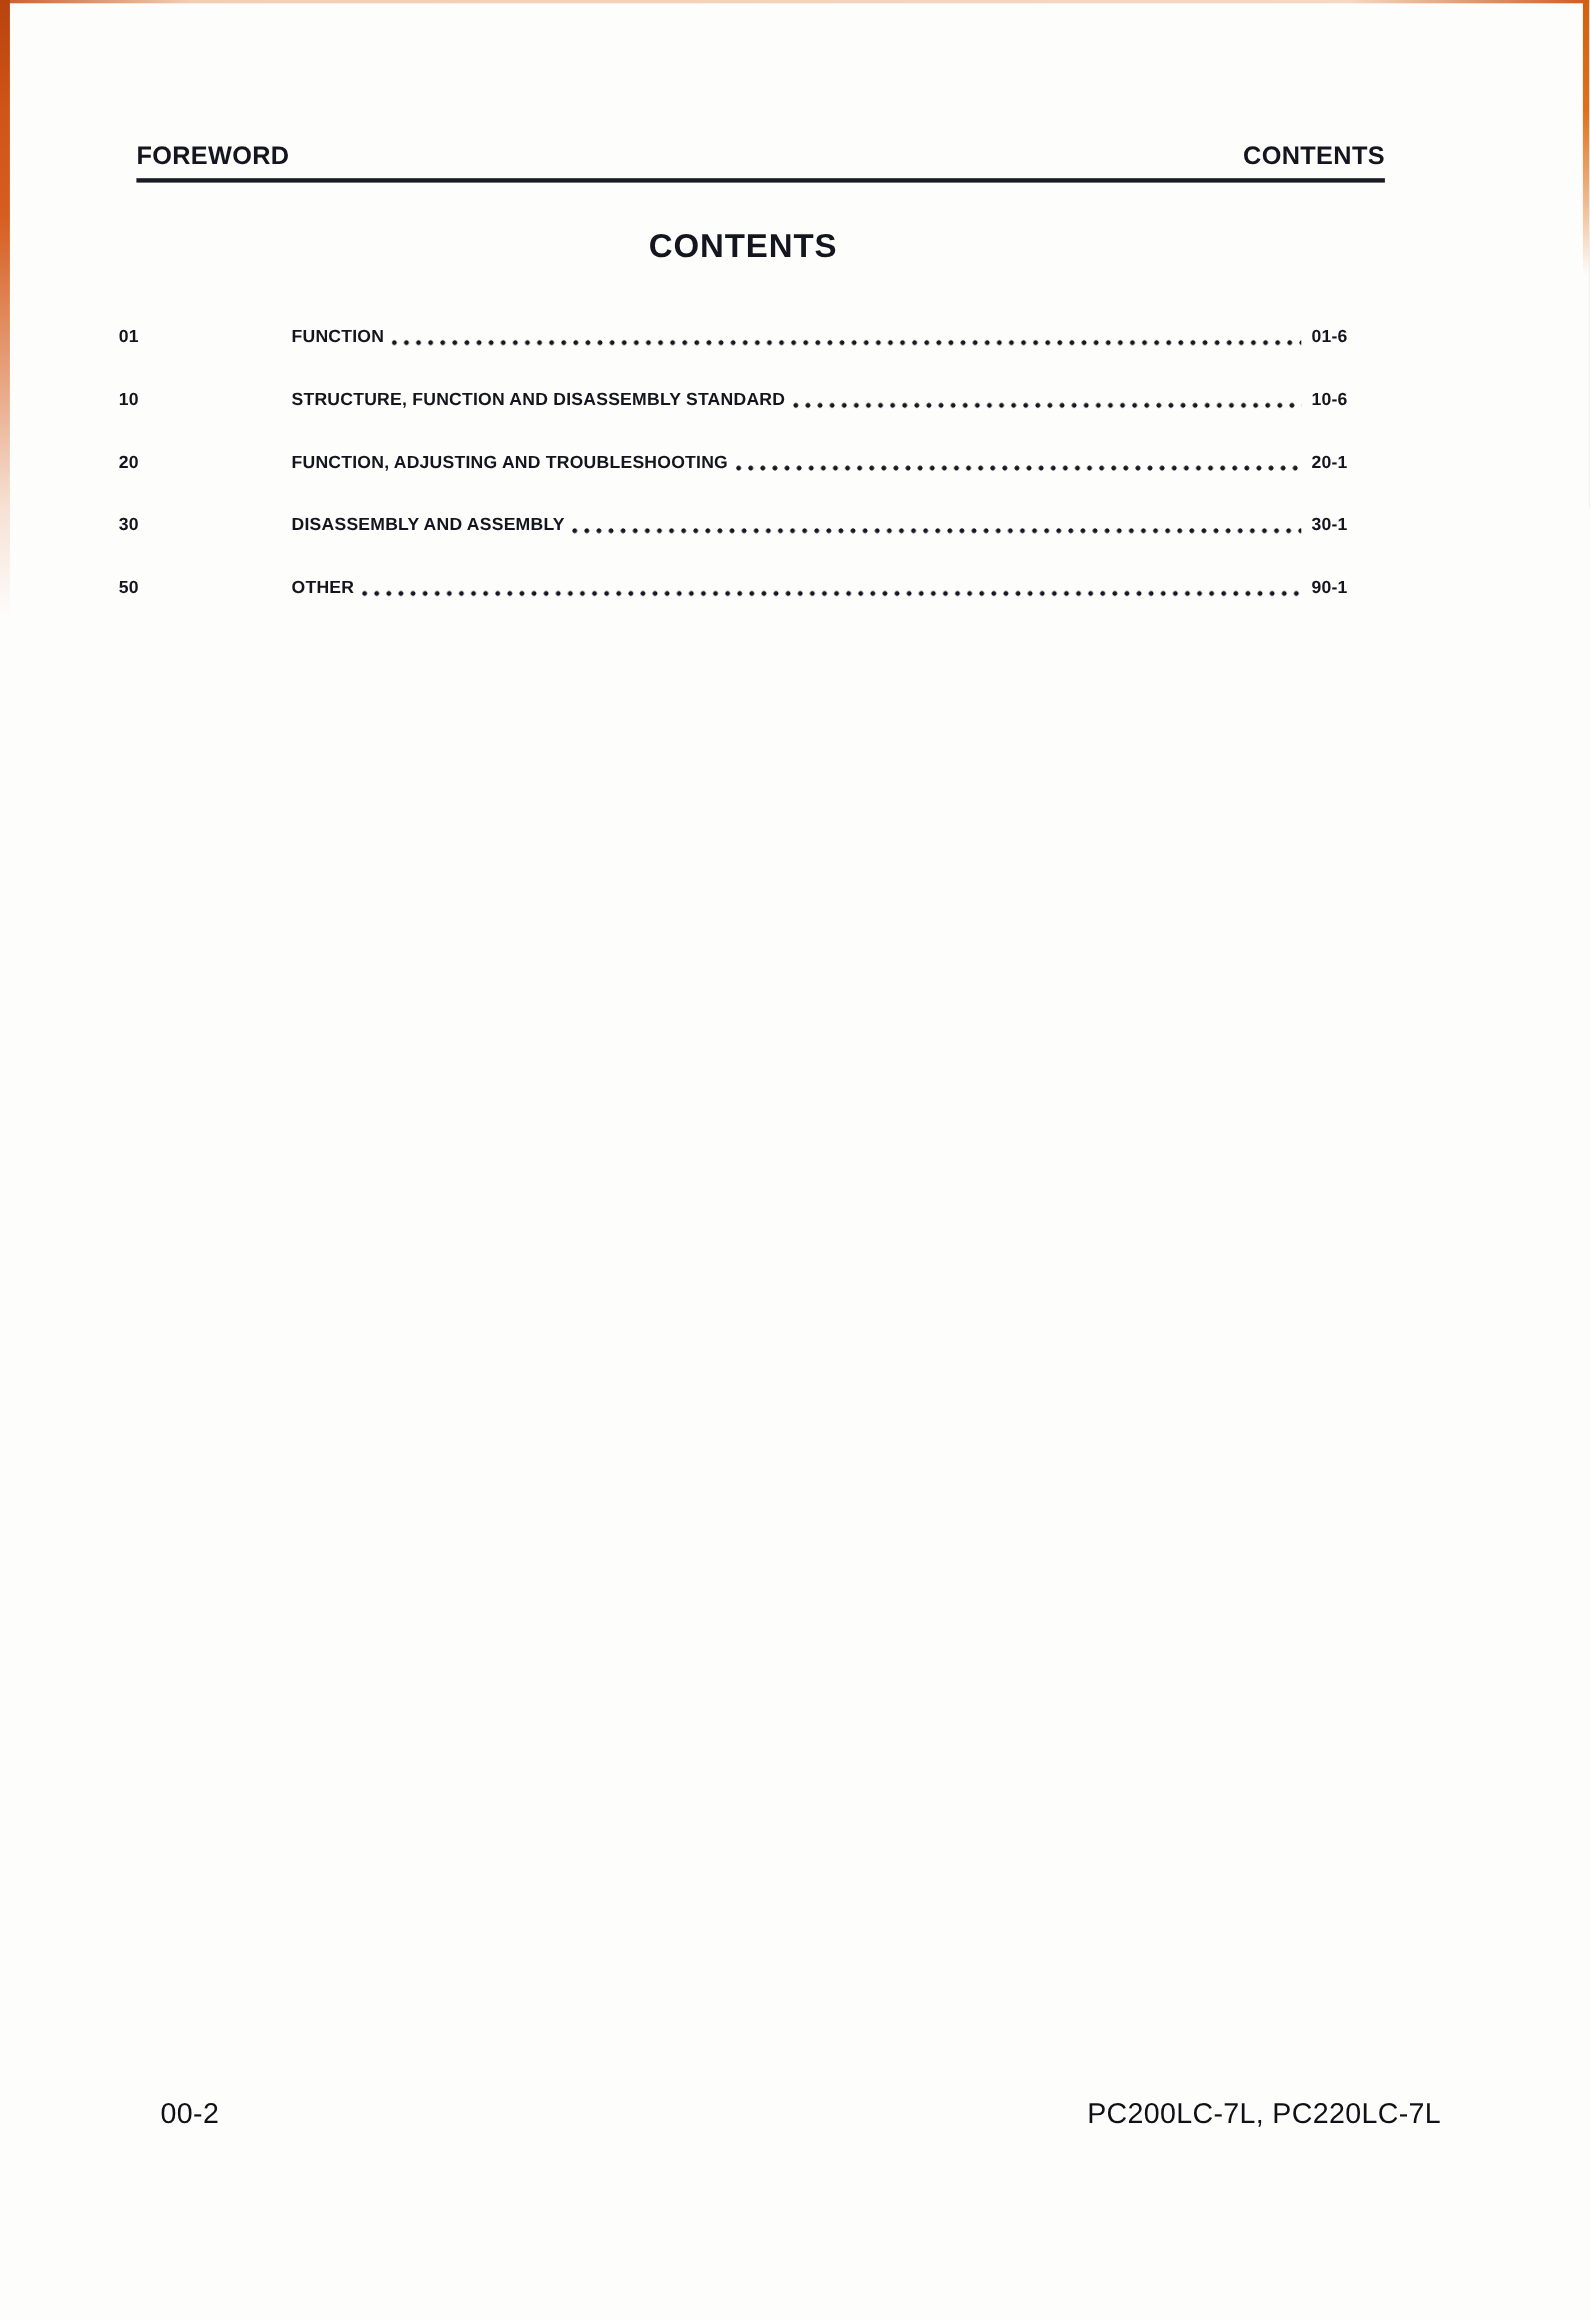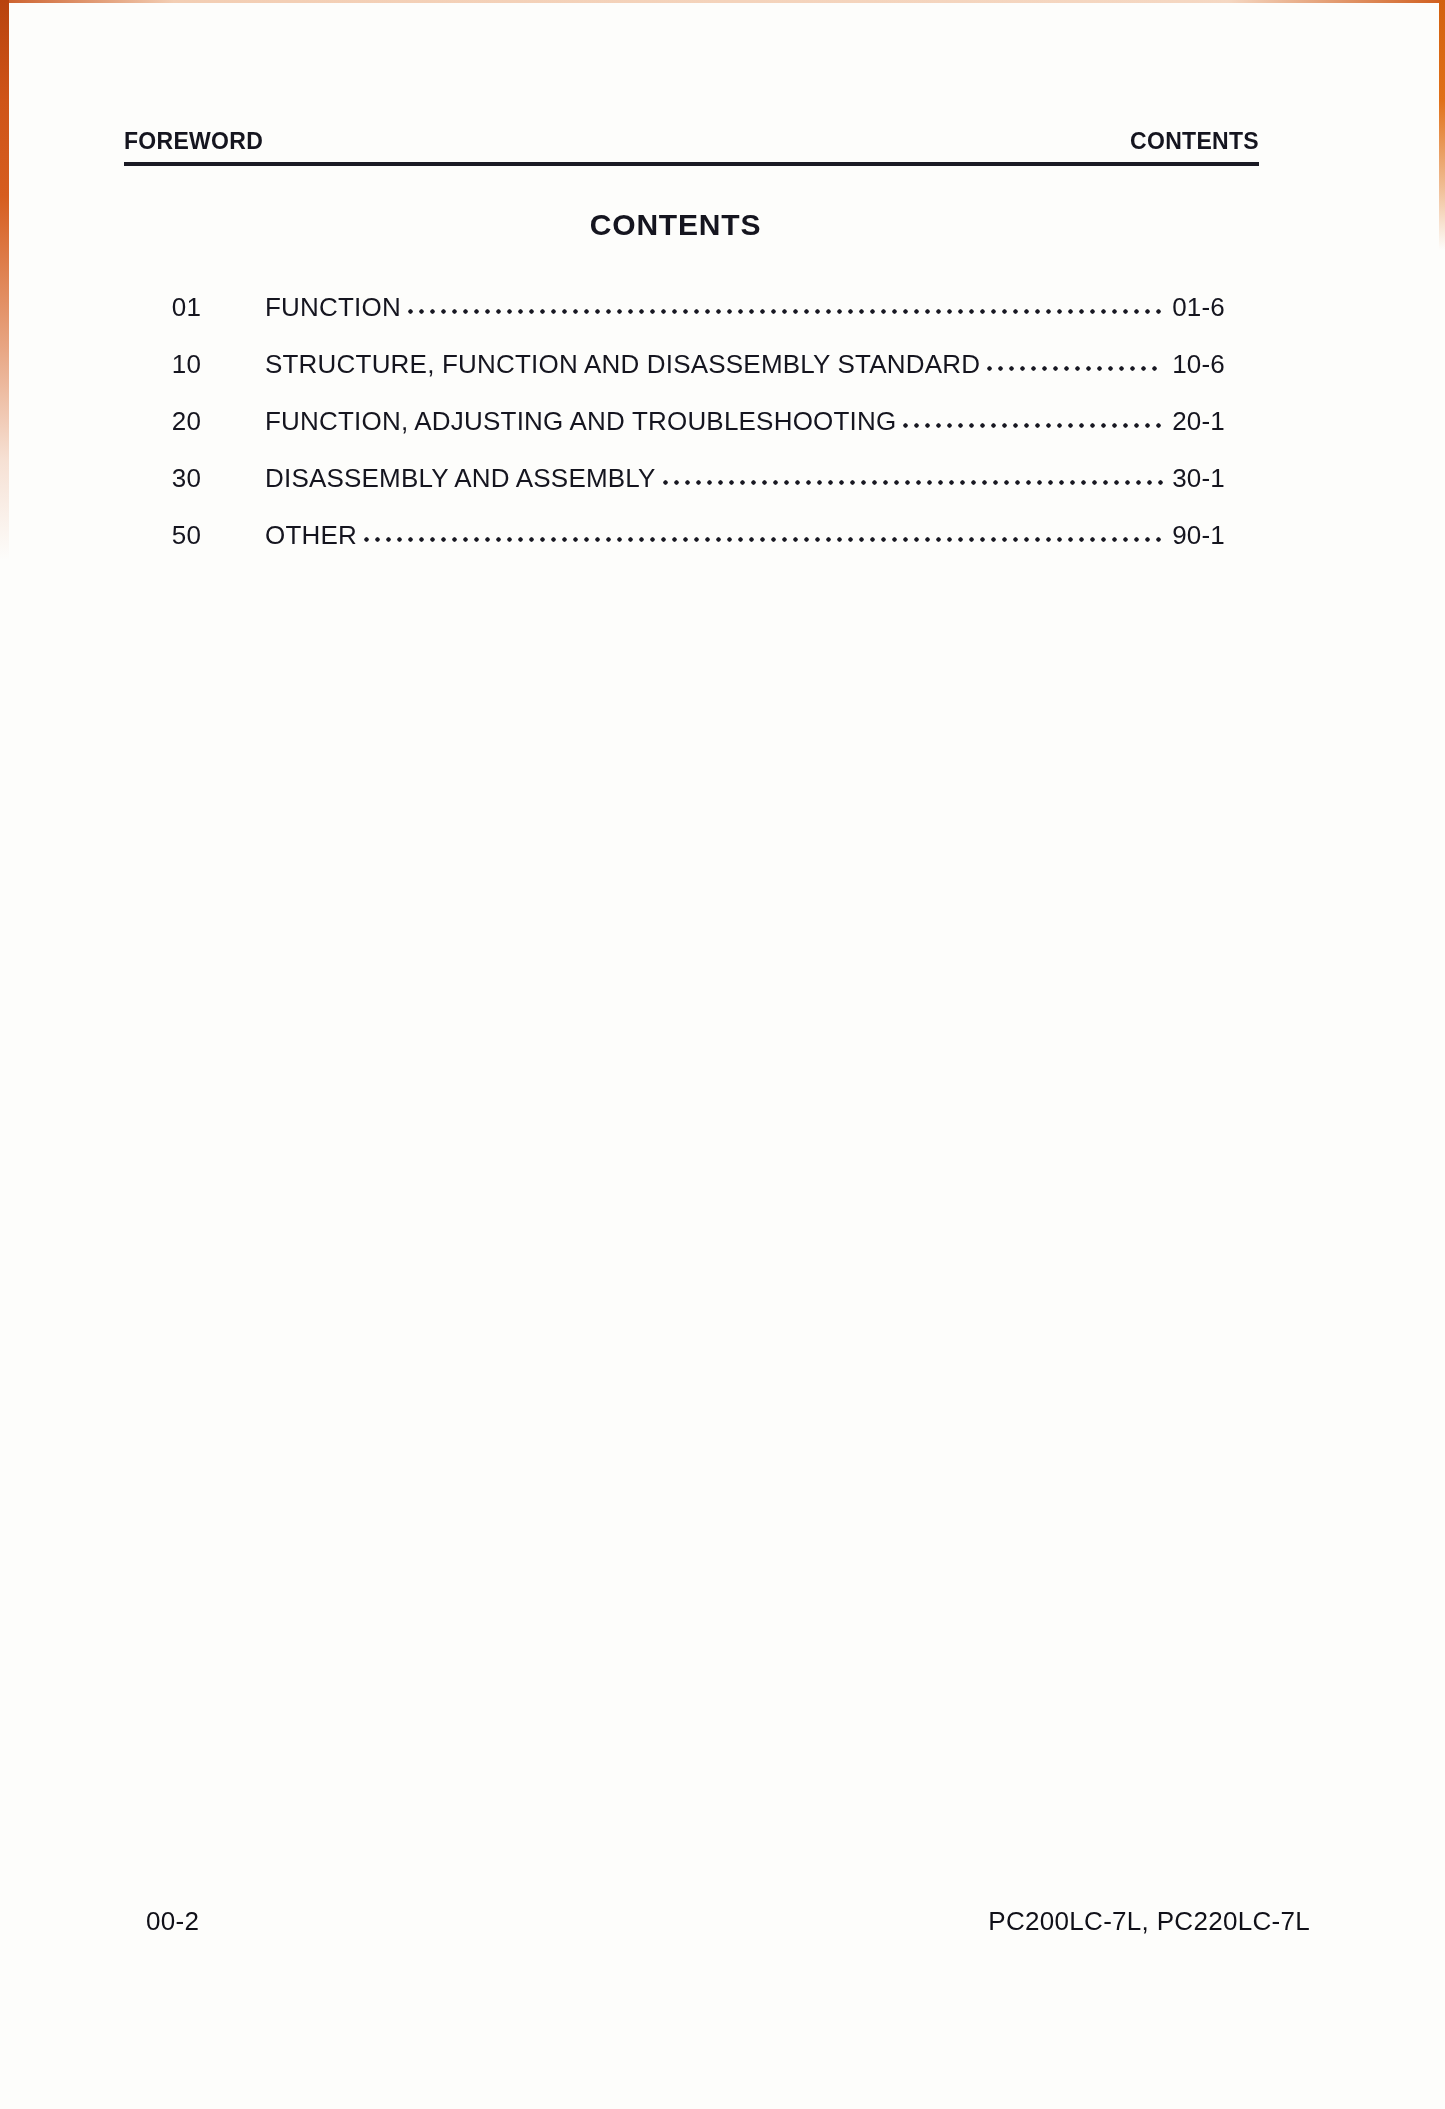--- a/index.html
+++ b/index.html
@@ -80,27 +80,26 @@
   
   .toc {
     position: absolute;
     top: 296px;
     left: 108px;
     width: 1117px;
   }
   .toc-row {
     display: flex;
     align-items: baseline;
-    font-size: 26px;
-    font-weight: normal;
+    font-size: 16px;
+    font-weight: bold;
     line-height: 22px;
     margin-bottom: 35px;
     letter-spacing: 0.2px;
     white-space: nowrap;
-    text-align: center;
   }
   .toc-num {
     flex: none;
     width: 157px;
   }
   .toc-label { flex: none; }
   .dot-leader {
     flex: 1 1 auto;
     height: 5px;
     align-self: flex-end;

